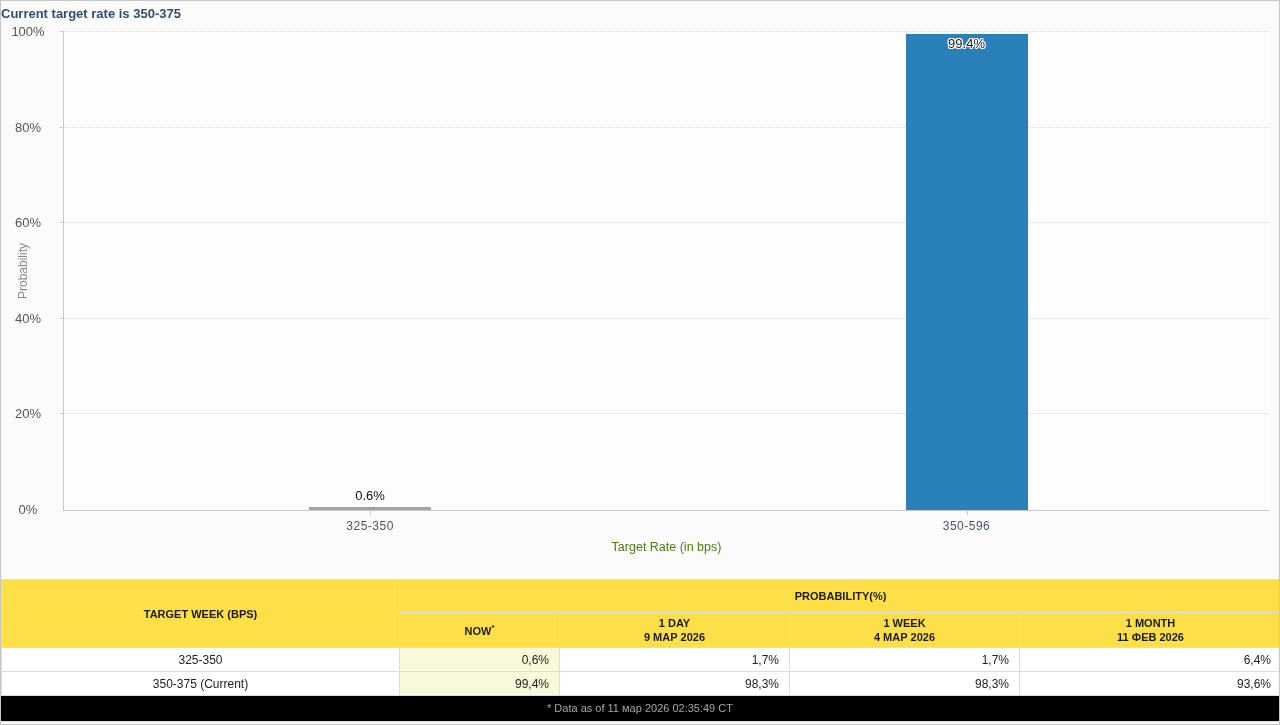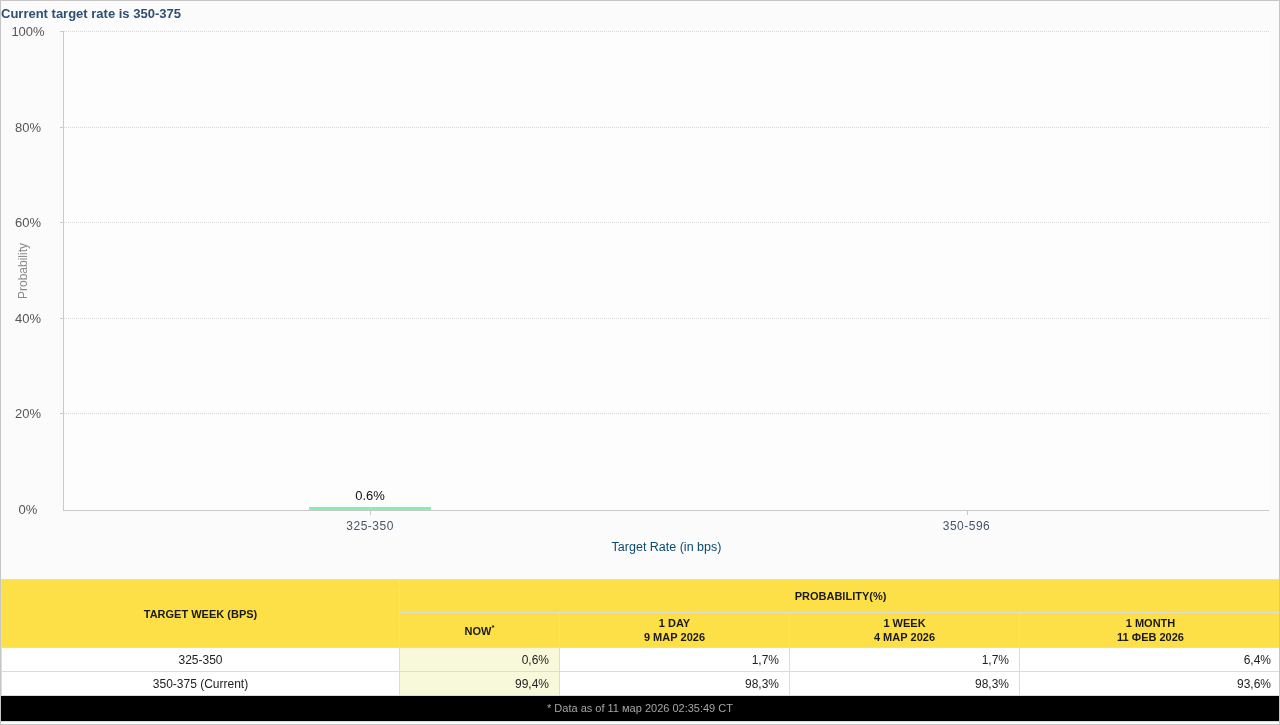--- a/index.html
+++ b/index.html
@@ -83,21 +83,21 @@
     font-size: 12px;
     letter-spacing: 0.5px;
     color: #47566a;
     white-space: nowrap;
   }
   .x-axis-title {
     position: absolute; top: calc(100% + 30px);
     left: 0; right: 0;
     text-align: center;
     font-size: 12.5px;
-    color: #0c4a6e;
+    color: #4d7c0f;
   }
   .logo {
     position: absolute;
     right: 10px; top: 36px;
     width: 84px; height: 90px;
     opacity: 0.9;
   }
   
   .rate-table {
     width: 1280px;
@@ -182,22 +182,25 @@
 
       <div class="ytick-label" style="bottom:calc(0% - 7px)">0%</div>
       <div class="ytick-label" style="bottom:calc(20% - 7px)">20%</div>
       <div class="ytick-label" style="bottom:calc(40% - 7px)">40%</div>
       <div class="ytick-label" style="bottom:calc(60% - 7px)">60%</div>
       <div class="ytick-label" style="bottom:calc(80% - 7px)">80%</div>
       <div class="ytick-label" style="bottom:calc(100% - 7px)">100%</div>
 
       <div class="y-axis-title">Probability</div>
 
-      <div class="bar" style="left: 25.4%; height: 2.874px; background: #86efac;">
+      <div class="bar" style="left: 25.4%; height: 2.874px; background: #a3a3a3;">
         <span class="bar-label outside">0.6%</span>
+      </div>
+      <div class="bar" style="left: 74.9%; height: 476.126px; background: rgb(42, 128, 184);">
+        <span class="bar-label inside">99.4%</span>
       </div>
 
       <div class="xtick-mark" style="left:25.4%"></div>
       <div class="xtick-mark" style="left:74.9%"></div>
       <div class="xcat-label" style="left:25.4%">325-350</div>
       <div class="xcat-label" style="left:74.9%">350-596</div>
 
       <div class="x-axis-title">Target Rate (in bps)</div>
     </div>
   </div>

